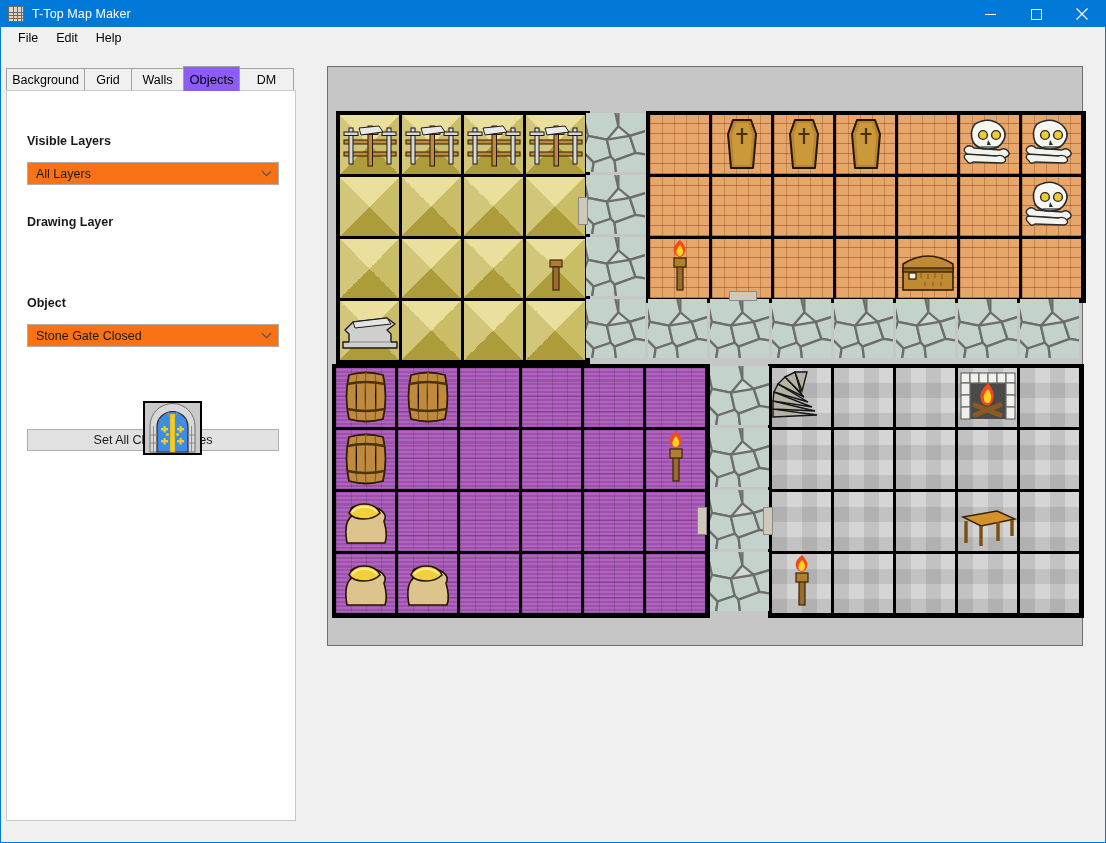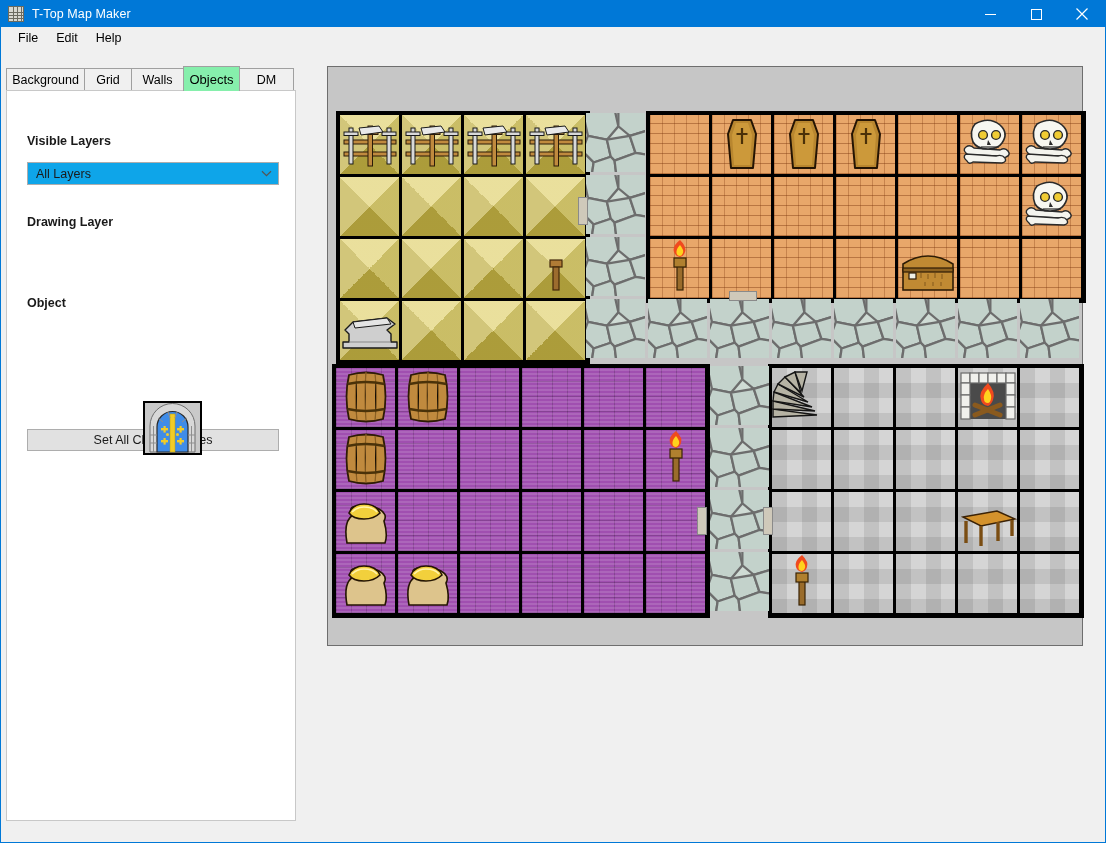--- a/index.html
+++ b/index.html
@@ -37,27 +37,27 @@
              background:#f0f0f0; display:flex; align-items:center; padding-left:8px; }
   .menu-item { font-size:12.5px; color:#000; padding:2px 9px; }
 
   
   #left-panel { position:absolute; left:5px; top:65px; width:290px; height:755px; }
   #tabstrip { position:relative; height:24px; width:290px; }
   .tab { position:absolute; top:2px; height:22px; background:#f0f0f0;
          border:1px solid #a0a0a0; border-bottom:none; font-size:12.5px;
          color:#000; display:flex; align-items:center; justify-content:center;
          padding:0 8px; }
-  .tab.active { top:0; height:25px; background:#86efac; border-color:#a0a0a0;
+  .tab.active { top:0; height:25px; background:#8b5cf6; border-color:#a0a0a0;
                 z-index:5; font-size:13px; }
   #tabpage { position:absolute; left:0; top:24px; width:290px; height:731px;
              background:#fff; border:1px solid #c8c8c8; }
 
   .field-label { position:absolute; font-size:12.5px; font-weight:bold; color:#1a1a1a; }
-  .combo { position:absolute; height:23px; background:#0ea5e9;
+  .combo { position:absolute; height:23px; background:#f97316;
            border:1px solid #adadad; display:flex; align-items:center;
            padding:0 4px 0 8px; }
   .combo .val { font-size:12.5px; color:#1a1a1a; flex:1;
                 white-space:nowrap; overflow:hidden; }
   .combo .chev { width:16px; height:16px; display:flex; align-items:center;
                  justify-content:center; flex:none; }
   .btn { position:absolute; height:22px; background:#e1e1e1; border:1px solid #adadad;
          display:flex; align-items:center; justify-content:center;
          font-size:12.5px; color:#1a1a1a; }
 
@@ -157,20 +157,28 @@
         <span class="chev">
           <svg width="11" height="7" viewBox="0 0 11 7">
               <path d="M1 1.3 L5.5 5.6 L10 1.3" fill="none" stroke="#555" stroke-width="1.2"></path>
             </svg>
         </span>
       </div>
 
       <div class="field-label" style="left:20px; top:124px;">Drawing Layer</div>
 
       <div class="field-label" style="left:20px; top:205px;">Object</div>
+      <div class="combo" style="left:20px; top:233px; width:252px;">
+        <span class="val">Stone Gate Closed</span>
+        <span class="chev">
+          <svg width="11" height="7" viewBox="0 0 11 7">
+              <path d="M1 1.3 L5.5 5.6 L10 1.3" fill="none" stroke="#555" stroke-width="1.2"></path>
+            </svg>
+        </span>
+      </div>
 
       <div class="btn" style="left:20px; top:338px; width:252px;">Set All Clear Squares</div>
 
     </div>
 
     <div id="preview">
       <svg width="57" height="52" viewBox="0 0 57 52">
         <rect width="57" height="52" fill="#c9c9c9"></rect>
         <path d="M6 50 L6 24 A22.5 22.5 0 0 1 51 24 L51 50 Z" fill="#d8d8d8" stroke="#6f6f6f" stroke-width="1"></path>
         <path d="M13 50 L13 25 A15.5 15.5 0 0 1 44 25 L44 50 Z" fill="#3f8ce8" stroke="#2a2a2a" stroke-width="1.2"></path>

